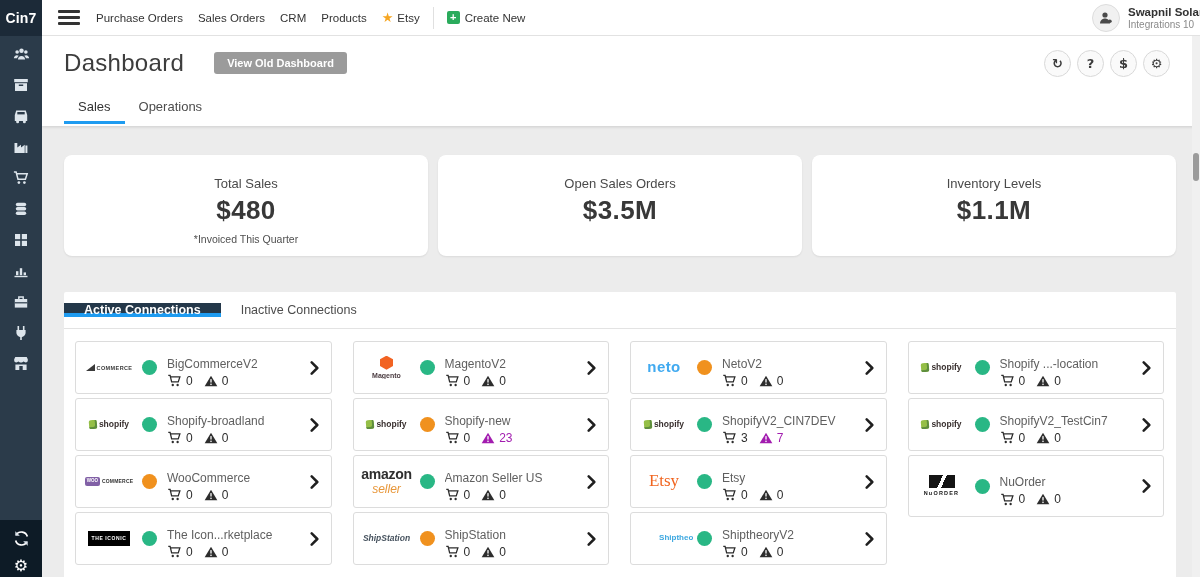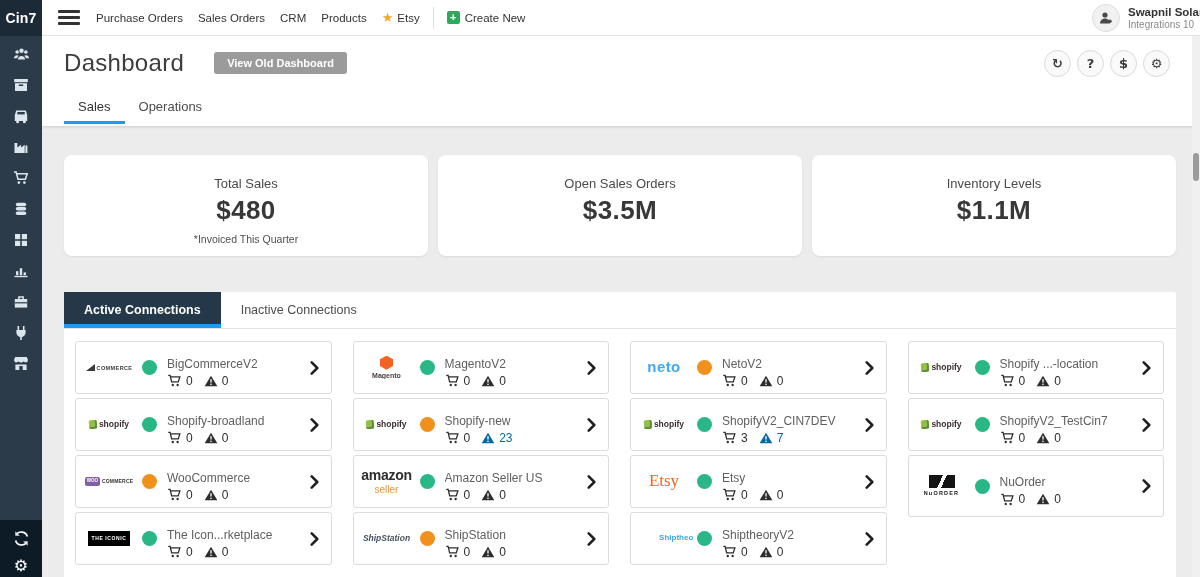--- a/index.html
+++ b/index.html
@@ -58,59 +58,59 @@
              padding:29px 24px 0 22px; }
 
   .kpi-row { display:flex; gap:10px; }
   .kpi { flex:1; height:101px; background:#fff; border-radius:8px; box-shadow:0 1px 2px rgba(0,0,0,.08);
          display:flex; flex-direction:column; align-items:center; padding-top:21px; position:relative; text-align:center; }
   .kpi-label { font-size:13px; color:#4a4a4a; }
   .kpi-value { font-size:26px; font-weight:600; color:#383838; margin-top:4px; letter-spacing:.4px; }
   .kpi-note { position:absolute; bottom:11px; width:100%; font-size:10.5px; color:#4f4f4f; }
 
   .panel { margin-top:36px; background:#fff; height:285px; border-radius:2px 2px 0 0; }
-  .conn-tabs { display:flex; height:37px; border-bottom:1px solid #e3e3e3; }
+  .conn-tabs { display:flex; height:37px; border-bottom:1px solid #e3e3e3;align-items:center; }
   .conn-tab { padding:0 20px; display:flex; align-items:center; font-size:12.5px; color:#4c4c4c; cursor:pointer; }
   .conn-tab.active { background:#24384a; color:#fff; font-weight:bold; box-shadow:inset 0 -4px 0 #1e9bf0; }
 
   .conn-grid { display:grid; grid-template-columns:repeat(4,1fr); column-gap:21px; row-gap:4px;
                grid-auto-rows:53px; padding:12px 12px 8px 11px; }
   .conn-card { background:#fff; border:1px solid #dcdcdc; border-radius:3px; display:flex; align-items:center;
                padding:0 12px 0 4px; height:53px; cursor:pointer; overflow:hidden; }
   .conn-card.tall { height:62px; }
   .logo-box { width:58px; flex:none; display:flex; flex-direction:column; align-items:center;
               justify-content:center; overflow:hidden; }
   .logo-box span { display:block; line-height:1.1; text-align:center; white-space:nowrap; }
   .logo-box span:empty { display:none; }
   .dot { width:15px; height:15px; border-radius:50%; flex:none; margin:0 10px 0 4px; }
   .conn-mid { flex:1; min-width:0; padding-top:1px; }
   .conn-name { font-size:12px; color:#5f5f5f; white-space:nowrap; overflow:hidden; margin-bottom:3px;margin-top:8px; }
   .conn-stats { display:flex; align-items:center; gap:11px; }
   .stat { display:flex; align-items:center; gap:4px; color:#2d2d2d; font-size:12px; }
-  .stat.red { color:#0369a1; }
+  .stat.red { color:#a21caf; }
   .chev { flex:none; margin-left:6px; display:flex; align-items:center; }
 
   
   .logo-bigcommerce .lp { font-size:5.5px; font-weight:700; color:#3a3a3a; letter-spacing:.4px; }
   .logo-bigcommerce .lp::before { content:""; display:inline-block; vertical-align:bottom; margin-right:2px;
       border-style:solid; border-width:0 0 7px 9px; border-color:transparent transparent #3a3a3a transparent; }
   .logo-magento::before { content:""; width:13px; height:14px; background:#f26322; margin-bottom:2px;
       clip-path:polygon(50% 0,100% 26%,100% 74%,50% 100%,0 74%,0 26%); }
   .logo-magento .lp { font-size:7px; color:#4a3b40; font-weight:600; }
   .logo-neto .lp { font-size:15px; font-weight:800; color:#41aaf0; letter-spacing:.4px; }
   .logo-shopify { flex-direction:row !important; gap:2px; }
   .logo-shopify::before { content:""; width:8px; height:9px; background:#95bf47; border-radius:2px;
       transform:rotate(-5deg); box-shadow:inset -2px -2px 0 #5e8e3e; flex:none; }
   .logo-shopify .lp { font-size:8.5px; font-weight:700; color:#39302f; }
   .logo-woocommerce { flex-direction:row !important; gap:2px; }
   .logo-woocommerce .lp { background:#8160a6; color:#fff; font-size:4.5px; font-weight:700;
       padding:2.5px 2px; border-radius:2px; }
   .logo-woocommerce .ls { font-size:5px; font-weight:700; color:#333; letter-spacing:.2px; }
   .logo-amazonseller .lp { font-size:14px; font-weight:800; color:#2f2f2f; letter-spacing:-.3px; }
-  .logo-amazonseller .ls { font-size:10px; color:#e8973a; margin-top:1px; }
+  .logo-amazonseller .ls { font-size:12px; color:#e8973a; margin-top:1px;font-style:italic; }
   .logo-etsy .lp { font-family:"Liberation Serif", serif; font-size:17px; color:#f16520; }
   .logo-nuorder::before { content:""; width:26px; height:13px; margin-bottom:2px;
       background:linear-gradient(115deg,#141414 44%,#fff 44%,#fff 56%,#141414 56%); }
   .logo-nuorder .ls { font-size:5.5px; font-weight:800; color:#141414; letter-spacing:1.2px; }
   .logo-theiconic .lp { background:#000; color:#fff; font-size:5px; font-weight:700; letter-spacing:.6px;
       padding:5px 4px; }
   .logo-shipstation .lp { font-size:8.5px; font-weight:800; font-style:italic; color:#46525e; }
   .logo-shiptheory { flex-direction:row !important; gap:3px; }
   .logo-shiptheory::before { content:""; width:5px; height:5px; border:1.5px solid #3ba7e0; border-radius:50%; flex:none; }
   .logo-shiptheory .lp { font-size:8px; font-weight:600; color:#3ba7e0;padding-left:22px; }

